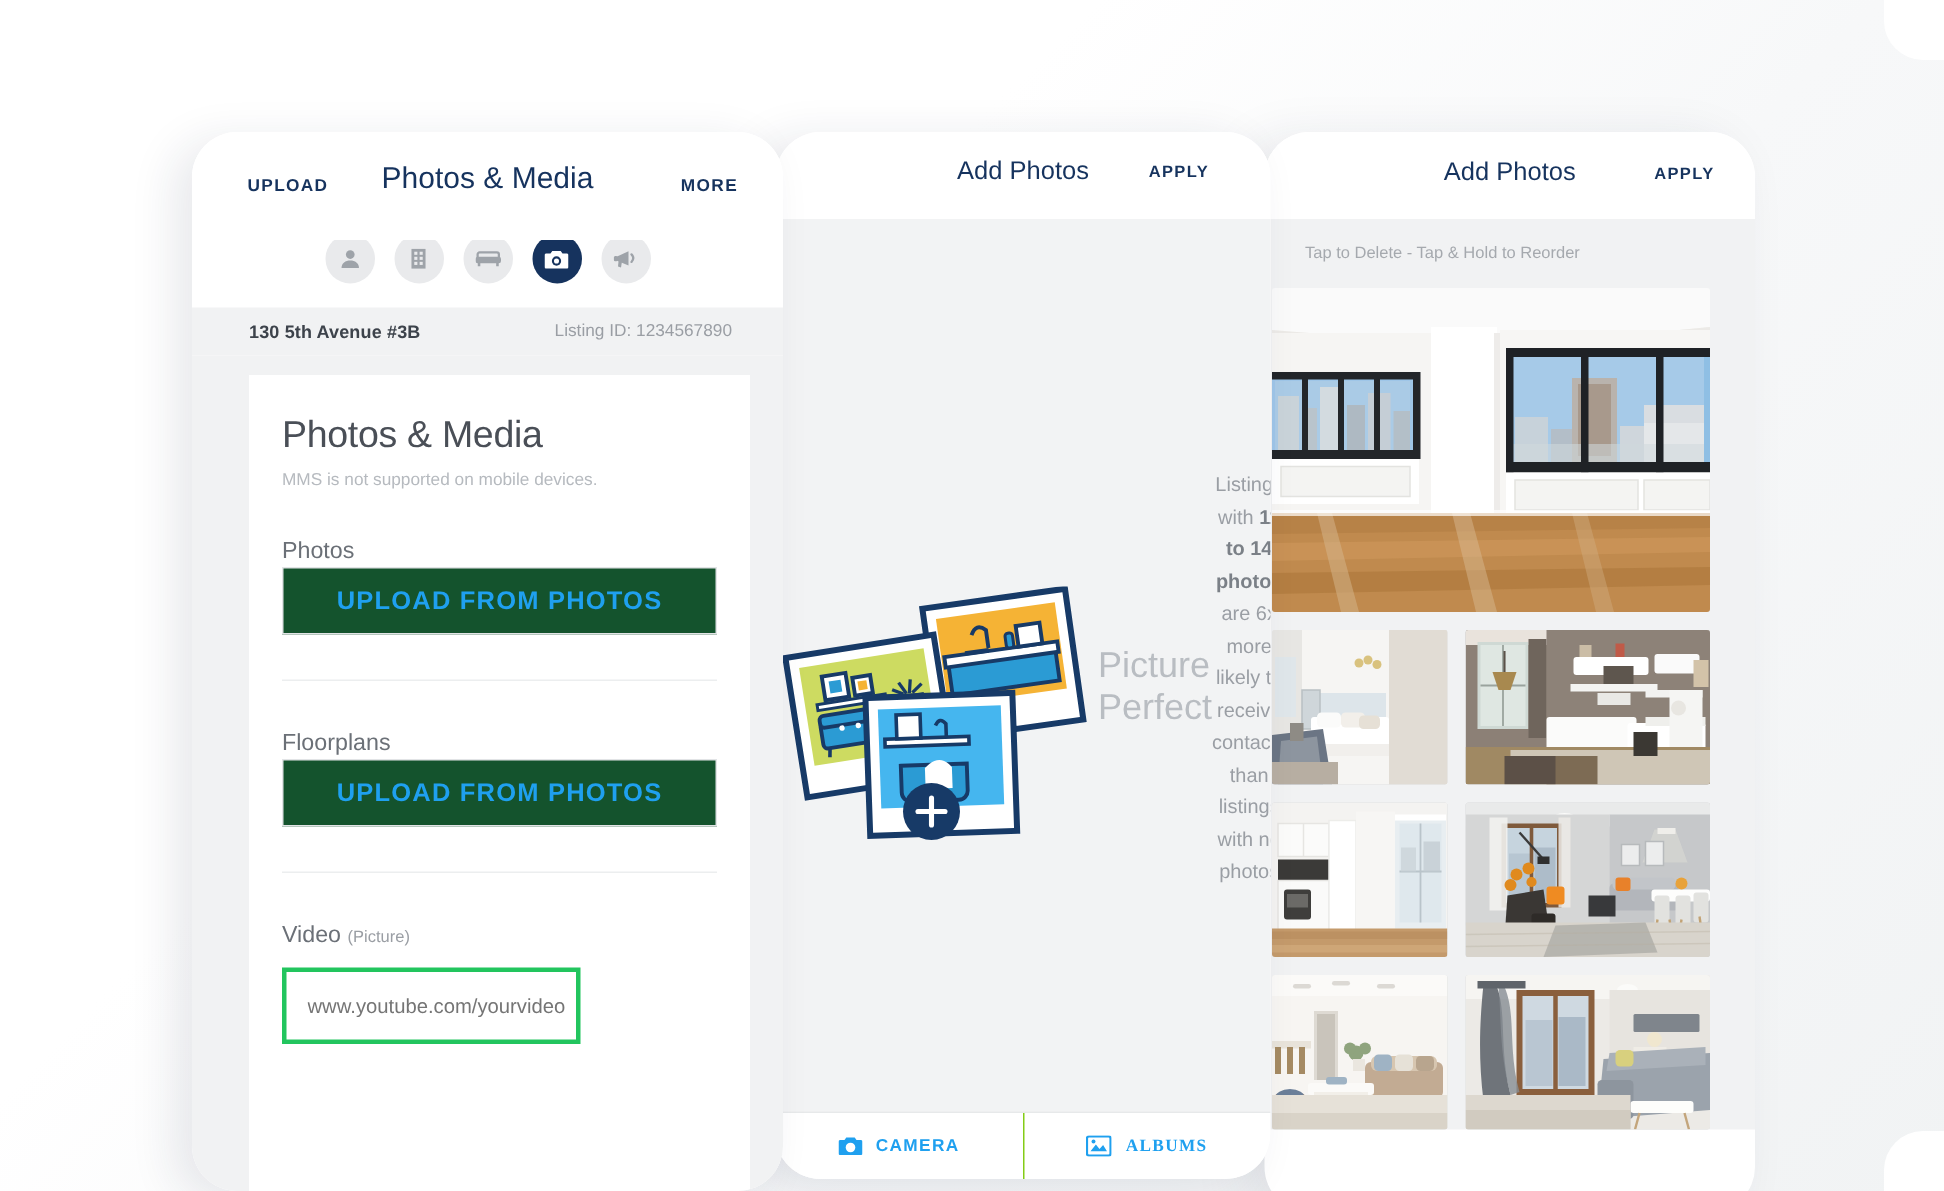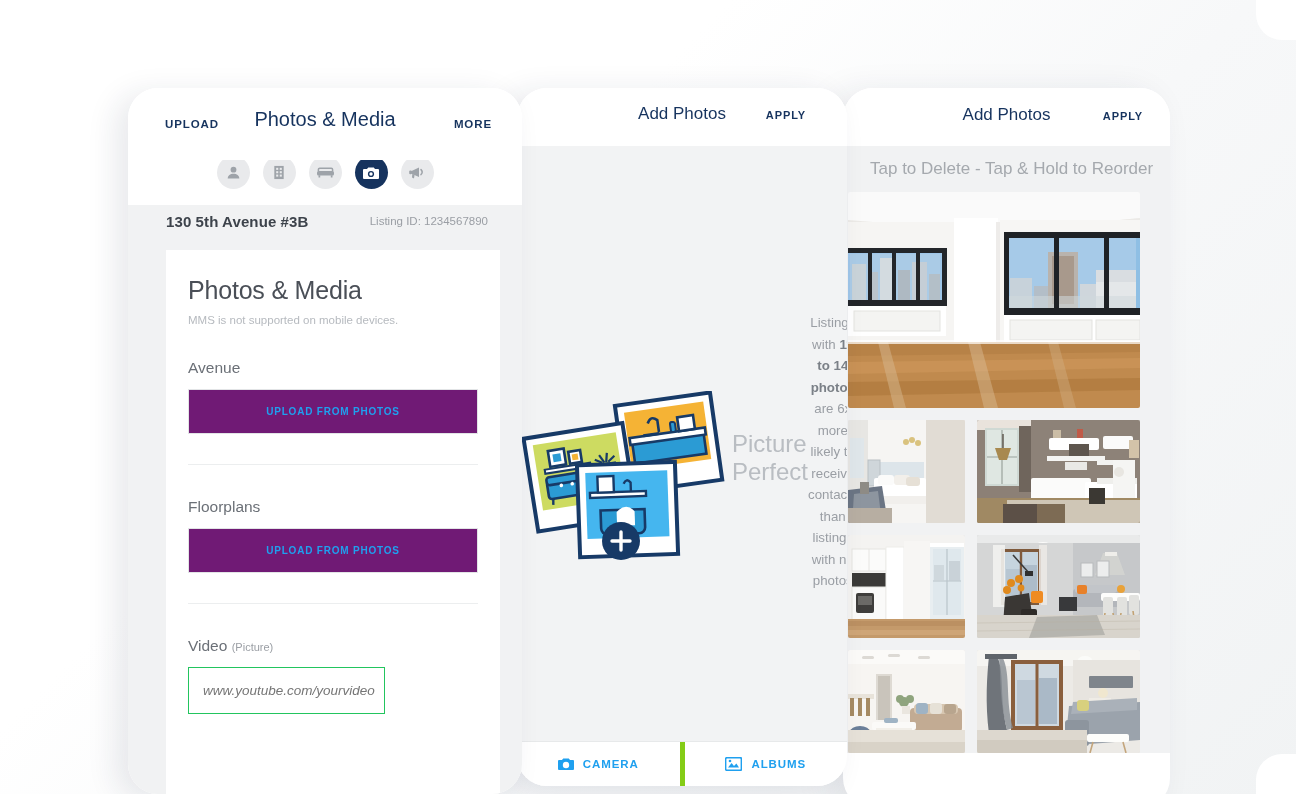--- a/index.html
+++ b/index.html
@@ -39,63 +39,63 @@
     font-size:20px;color:#16335e;font-weight:400;}
   .p1-save{position:absolute;right:30px;top:30px;font-size:11.5px;font-weight:bold;
     letter-spacing:.9px;color:#16335e;}
   .p1-icons{display:flex;justify-content:center;gap:13px;margin-top:-4px;padding-bottom:16px;background:#fff;}
   .ic{width:33px;height:33px;border-radius:50%;background:#e9eaec;
     display:flex;align-items:center;justify-content:center;}
   .ic.active{background:#16335e;}
   .ic svg{display:block;}
   .p1-sub{height:32px;background:#f1f2f3;display:flex;align-items:center;
     padding:0 0 0 38px;justify-content:space-between;}
-  .p1-addr{font-size:15px;font-weight:bold;color:#3d434b;letter-spacing:.1px;}
+  .p1-addr{font-size:12px;font-weight:bold;color:#3d434b;letter-spacing:.1px;}
   .p1-lid{font-size:11.5px;color:#9a9ea4;padding-right:34px;}
   .p1-body{background:#f1f2f3;height:100%;padding-top:13px;}
   .p1-card{margin:0 22px 0 38px;background:#fff;min-height:540px;padding:26px 22px 0 22px;}
   .h1big{font-size:25px;color:#4a4f57;font-weight:400;letter-spacing:-.2px;}
   .h1sub{font-size:11.5px;color:#b6babf;margin-top:9px;}
   .sec{font-size:15.5px;color:#6b7077;margin-top:33px;font-weight:400;}
   .sec .opt{font-size:11px;color:#9a9ea4;}
-  .upl{margin-top:12px;height:43px;border:1px solid #e2e4e6;background:#701a75;
+  .upl{margin-top:1px;height:43px;border:1px solid #e2e4e6;background:#14532d;
     display:flex;align-items:center;justify-content:center;
-    font-size:10px;font-weight:bold;letter-spacing:.8px;color:#1fa0ef;}
+    font-size:17px;font-weight:bold;letter-spacing:.8px;color:#1fa0ef;}
   .divider{margin-top:30px;border-top:1px solid #eceeef;}
-  .vidinput{margin-top:12px;height:43px;border:1px solid #22c55e;background:#fff;
-    display:flex;align-items:center;padding-left:14px;font-size:13.5px;color:#b6babf;font-style:italic;}
+  .vidinput{margin-top:12px;height:43px;border:3px solid #22c55e;background:#fff;
+    display:flex;align-items:center;padding-left:14px;font-size:13.5px;color:#b6babf;}
 
   
   .p2-nav{position:relative;height:58px;background:#fff;}
   .p2-title{position:absolute;left:0;right:0;top:16px;text-align:center;
     font-size:17px;color:#16335e;}
   .p2-apply{position:absolute;right:41px;top:21px;font-size:11px;font-weight:bold;
     letter-spacing:.9px;color:#16335e;}
   .p2-body{position:absolute;top:58px;left:0;right:0;bottom:44px;background:#f2f3f4;
     display:flex;flex-direction:row;align-items:center;}
   .p2-art{margin-top:68px;width:215px;height:175px;position:relative;}
   .p2-h{font-size:24px;color:#b9bdc2;font-weight:400;margin-top:28px;letter-spacing:0;}
   .p2-p{margin-top:16px;width:215px;text-align:center;font-size:13.3px;line-height:1.62;
     color:#9a9ea4;}
   .p2-p b{color:#7b8087;font-weight:bold;}
   .p2-learn{margin-top:25px;font-size:11px;font-weight:bold;letter-spacing:.9px;color:#a5a9ae;}
   .p2-tabs{position:absolute;bottom:0;left:0;right:0;height:44px;background:#f7f8f8;
     display:flex;border-top:1px solid #e7e9ea;}
   .p2-tab{flex:1;display:flex;align-items:center;justify-content:center;gap:9px;
     font-size:11.5px;font-weight:bold;letter-spacing:.9px;color:#1fa0ef;background:#fff;}
-  .p2-tab + .p2-tab{border-left:5px solid #84cc16;}
+  .p2-tab + .p2-tab{border-left:1px solid #84cc16;font-family:Liberation Serif, serif;}
 
   
   .p3-nav{position:relative;height:58px;background:#fff;}
   .p3-title{position:absolute;left:0;right:0;top:17px;text-align:center;
     font-size:17px;color:#16335e;}
   .p3-apply{position:absolute;right:27px;top:22px;font-size:11px;font-weight:bold;
     letter-spacing:.9px;color:#16335e;}
   .p3-hint{height:46px;background:#f1f2f3;display:flex;align-items:center;
-    padding-left:27px;font-size:17px;color:#a5a9ae;}
+    padding-left:27px;font-size:11px;color:#a5a9ae;}
   .p3-grid{background:#f1f2f3;padding:0 27px 0 5px;}
   .p3-hero{width:292px;height:216px;border-radius:2px;overflow:hidden;position:relative;}
   .p3-row{display:flex;gap:12px;margin-top:12px;}
   .thumb{width:117px;height:103px;border-radius:2px;overflow:hidden;position:relative;background:#ddd;}
   .thumb.wide{width:163px;}
   .ph{position:absolute;inset:0;}
 </style>
 </head>
 <body>
 
@@ -624,21 +624,21 @@
       <div class="p1-sub">
         <div class="p1-addr">130 5th Avenue #3B</div>
         <div class="p1-lid">Listing ID: 1234567890</div>
       </div>
 
       <div class="p1-body">
         <div class="p1-card">
           <div class="h1big">Photos &amp; Media</div>
           <div class="h1sub">MMS is not supported on mobile devices.</div>
 
-          <div class="sec">Avenue</div>
+          <div class="sec">Photos</div>
           <div class="upl">UPLOAD FROM PHOTOS</div>
 
           <div class="divider"></div>
 
           <div class="sec">Floorplans</div>
           <div class="upl">UPLOAD FROM PHOTOS</div>
 
           <div class="divider"></div>
 
           <div class="sec"><span>Video</span> <span class="opt">(Picture)</span></div>

